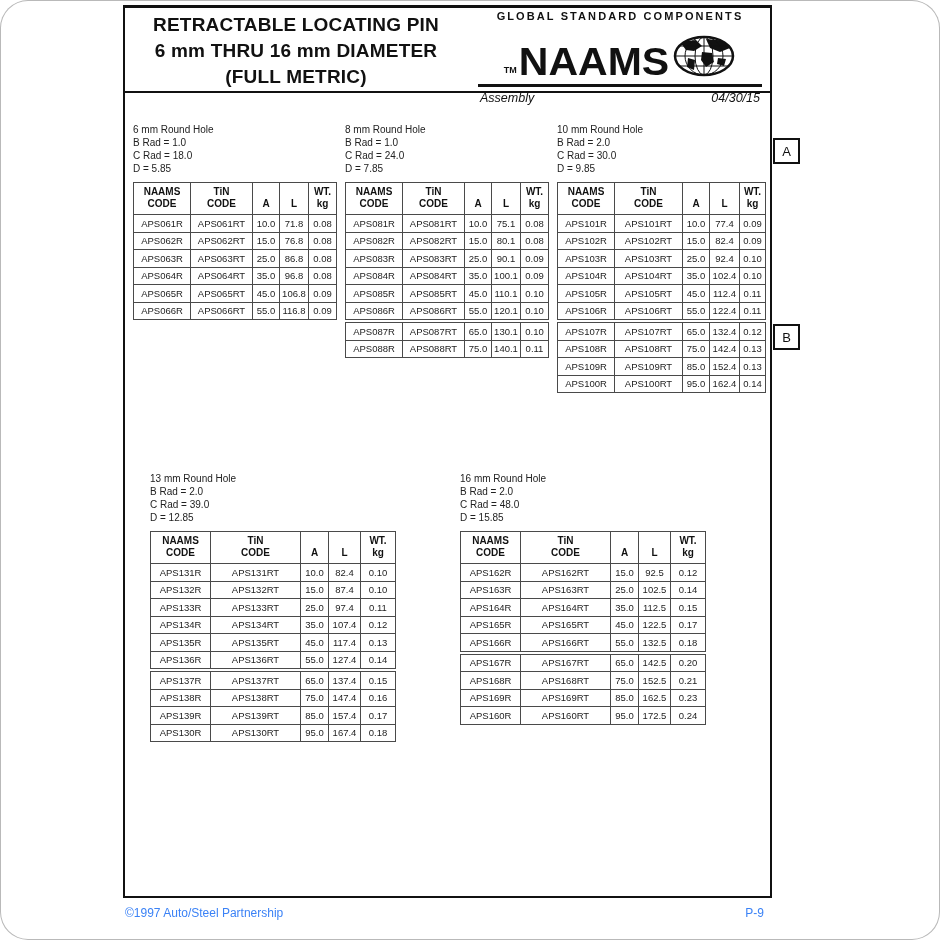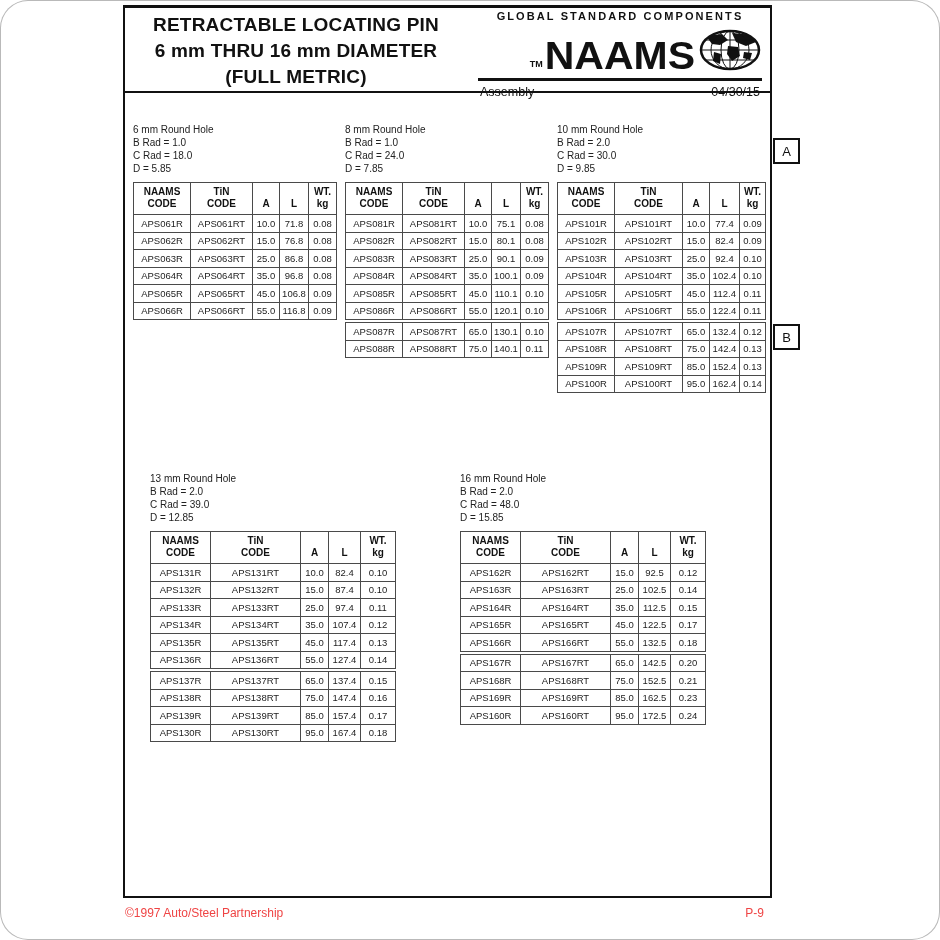--- a/index.html
+++ b/index.html
@@ -13,27 +13,27 @@
   .header-divider { position:absolute; left:123px; top:91px; width:649px; height:2px; background:#111; }
 
   
   .title-block { position:absolute; left:125px; top:12px; width:342px; text-align:center;
                  font-weight:bold; font-size:19px; line-height:26px; letter-spacing:.2px; color:#111; }
 
   
   .brand { position:absolute; left:478px; top:10px; width:284px; }
   .brand-tagline { font-weight:bold; font-size:11px; letter-spacing:2.1px; text-align:center;
                    color:#111; white-space:nowrap; }
-  .brand-row { display:flex; align-items:flex-end; justify-content:flex-end; margin-top:6px; }
+  .brand-row { display:flex; align-items:flex-end; justify-content:center; margin-top:12px; }
   .brand-tm { font-size:9px; font-weight:bold; margin:0 2px 7px 0; color:#111; }
   .brand-name { font-size:41px; font-weight:bold; line-height:40px; letter-spacing:0px; color:#111;
                 transform:scaleY(.96); }
   .brand-globe { margin-left:3px; }
   .brand-rule { height:3px; background:#111; margin-top:2px; }
-  .brand-sub { display:flex; justify-content:space-between; margin-top:4px; font-size:12.5px; color:#111; padding:0 2px; }
+  .brand-sub { display:flex; justify-content:space-between; margin-top:4px; font-size:12.5px; color:#111; padding:0 2px;font-style:italic; }
 
   
   .margin-box { position:absolute; left:773px; width:27px; height:26px; border:2px solid #111;
                 background:#fff; display:flex; align-items:center; justify-content:center;
                 font-size:13px; color:#111; z-index:3; }
   .margin-box.a { top:138px; }
   .margin-box.b { top:324px; }
 
   
   .tbl-block { position:absolute; }
@@ -48,21 +48,21 @@
                         padding:0 2px; color:#1c1c1c; overflow:hidden; white-space:nowrap; }
   table.data-table tr.split td { border:none; height:3px; padding:0; }
 
   #t6  { left:133px; top:123px; }
   #t8  { left:345px; top:123px; }
   #t10 { left:557px; top:123px; }
   #t13 { left:150px; top:472px; }
   #t16 { left:440px; top:472px;padding-left:20px; }
 
   
-  .footer { position:absolute; left:0; top:903px; width:940px; height:24px; font-size:12px; color:#ef4444; }
+  .footer { position:absolute; left:0; top:903px; width:940px; height:24px; font-size:12px; color:#3b82f6; }
   .footer .copyright { position:absolute; left:125px; top:3px; }
   .footer .notice { position:absolute; left:0; width:100%; top:3px; text-align:center; }
   .footer .pageno { position:absolute; right:176px; top:3px; }
 </style>
 </head>
 <body>
 
 <div class="page">
 
   <div class="doc-frame"></div>

